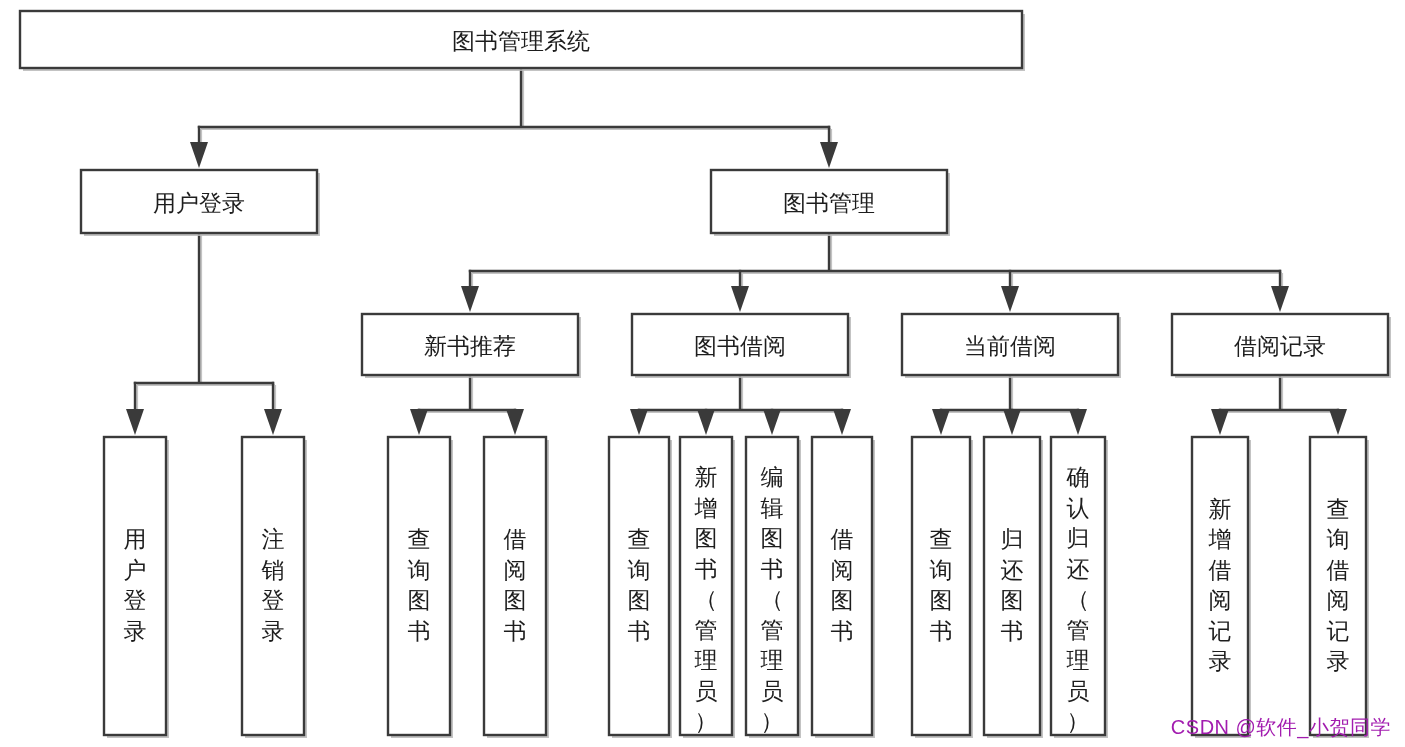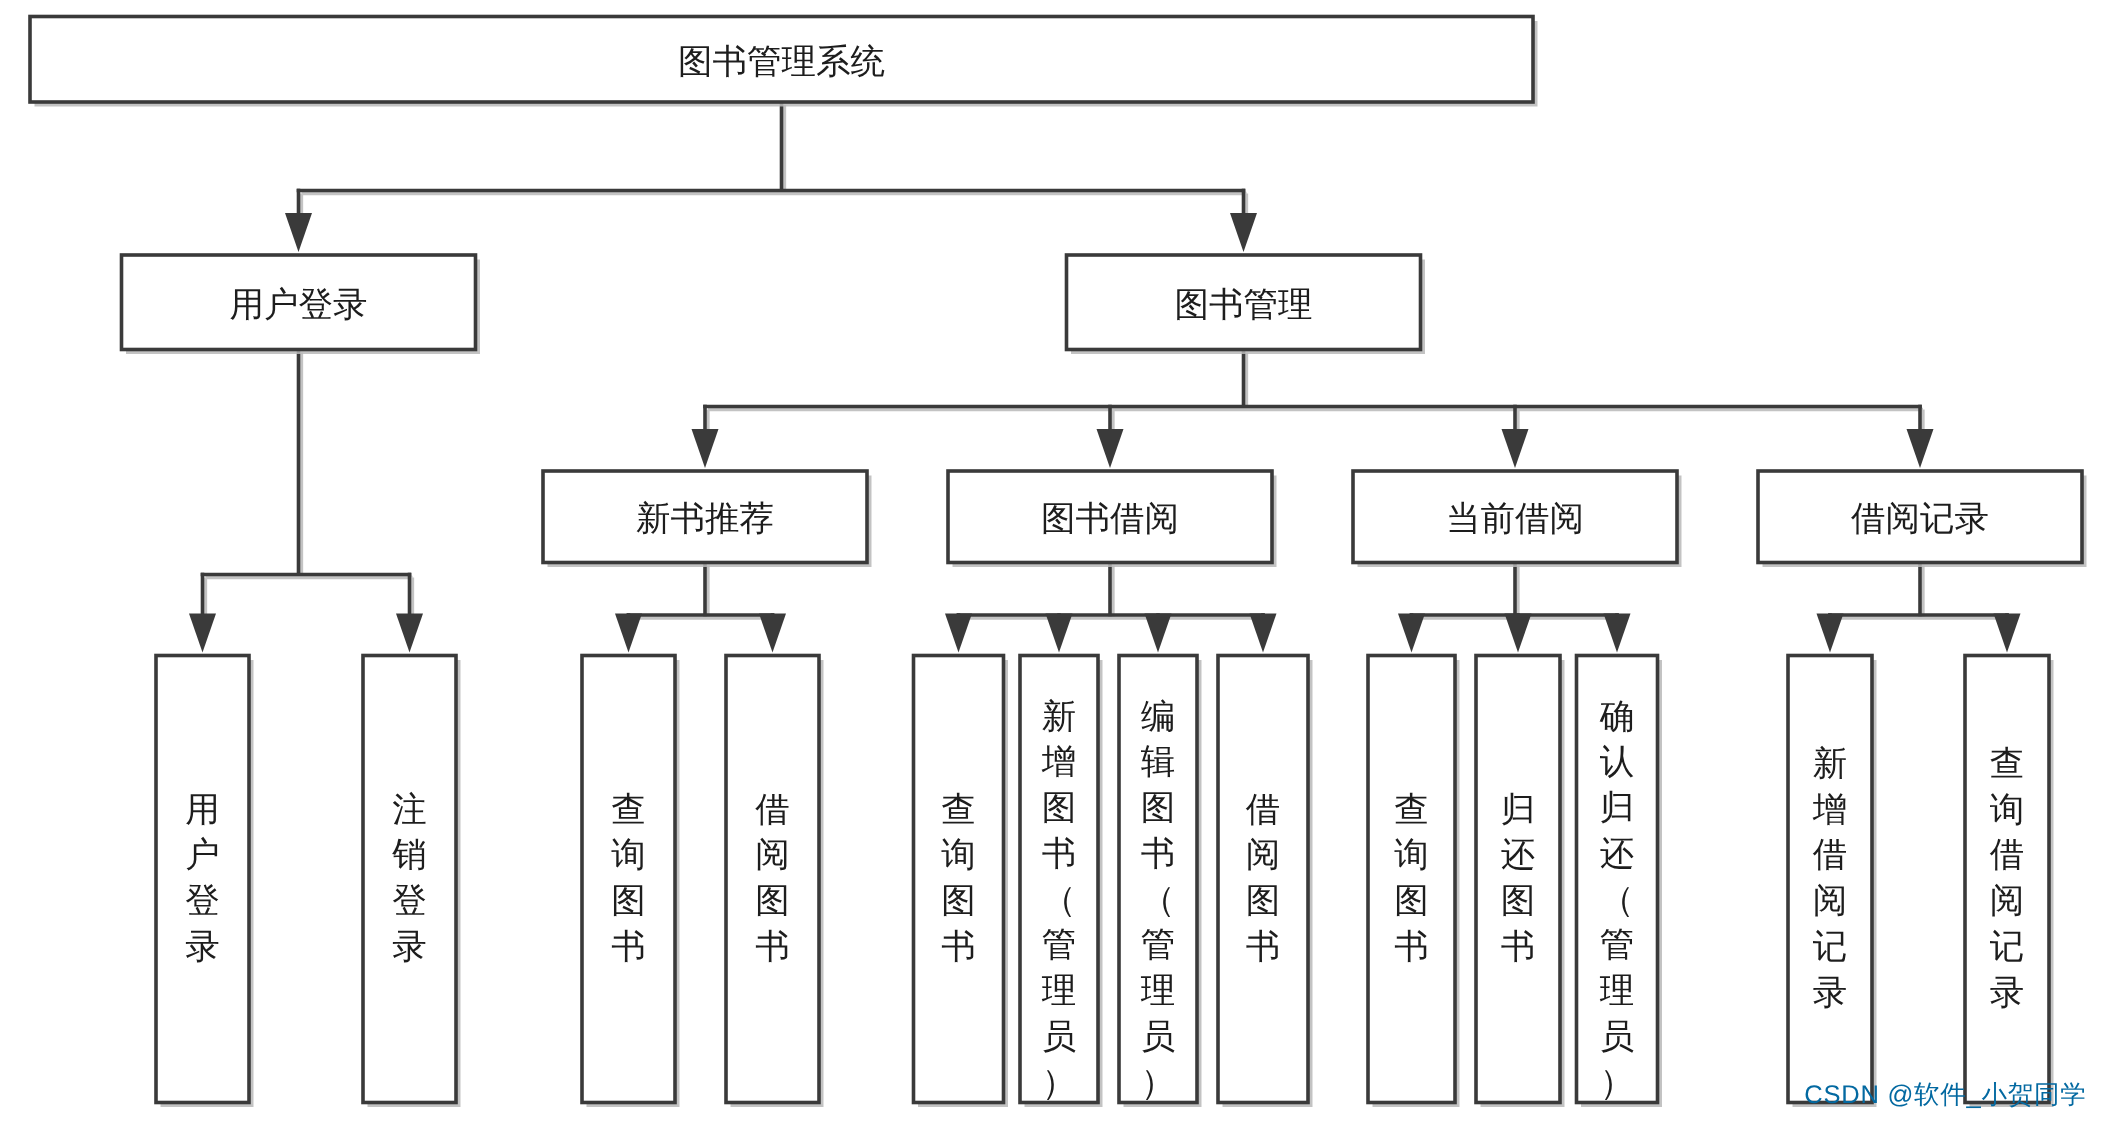--- a/index.html
+++ b/index.html
@@ -60,22 +60,22 @@
     font-family: "Liberation Sans", "DejaVu Sans", sans-serif;
     font-size: 23px;
     fill: #1d1d1d;
     text-anchor: middle;
   }
   .watermark {
     position: absolute;
     right: 14px;
     bottom: 6px;
     font-family: "Liberation Sans", "DejaVu Sans", sans-serif;
-    font-size: 17px;
-    color: #0369a1;
+    font-size: 20px;
+    color: #a21caf;
     letter-spacing: 0.5px;
     white-space: nowrap;
     user-select: none;
   }
 </style>
 </head>
 <body>
 
 <div id="diagram-root">
   <svg class="flow" id="flow-svg" viewBox="0 0 1405 747" xmlns="http://www.w3.org/2000/svg">

